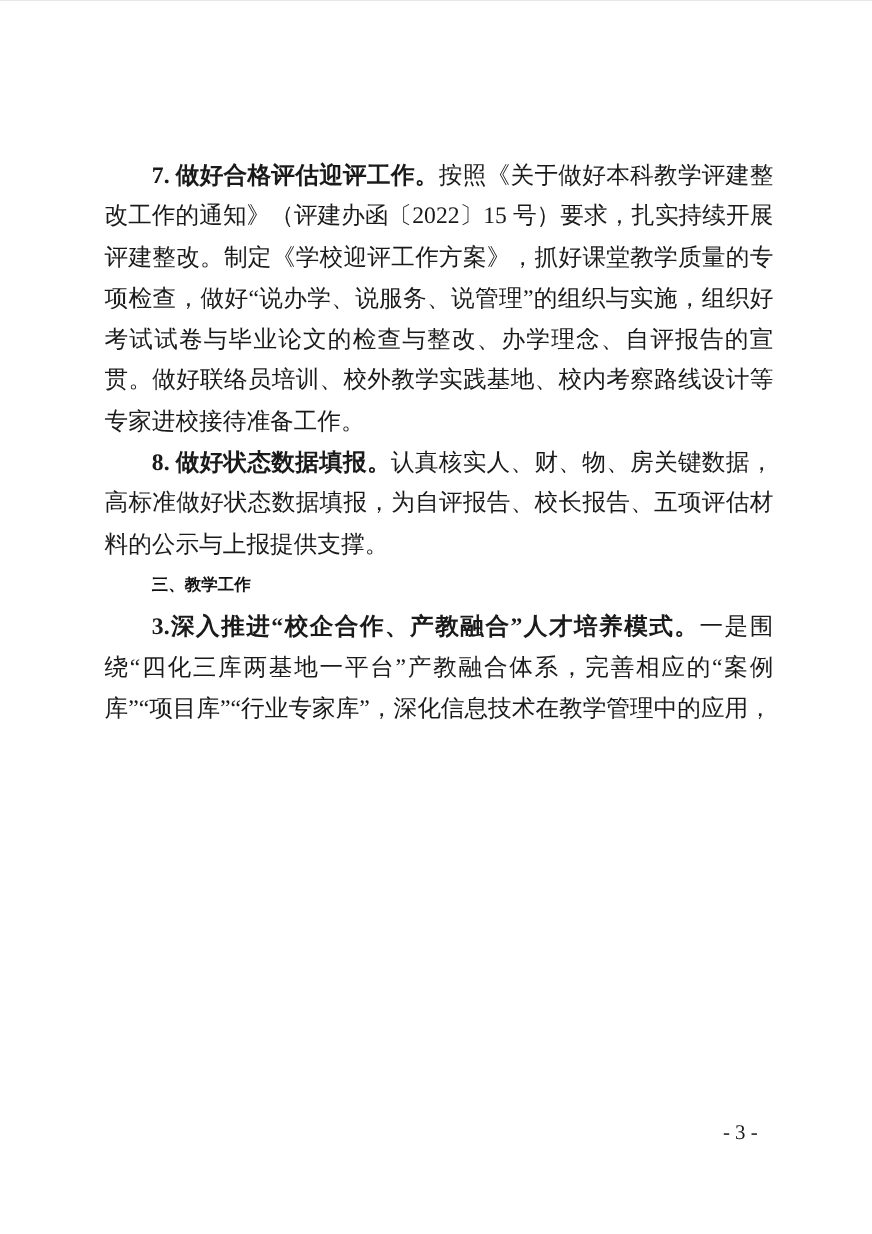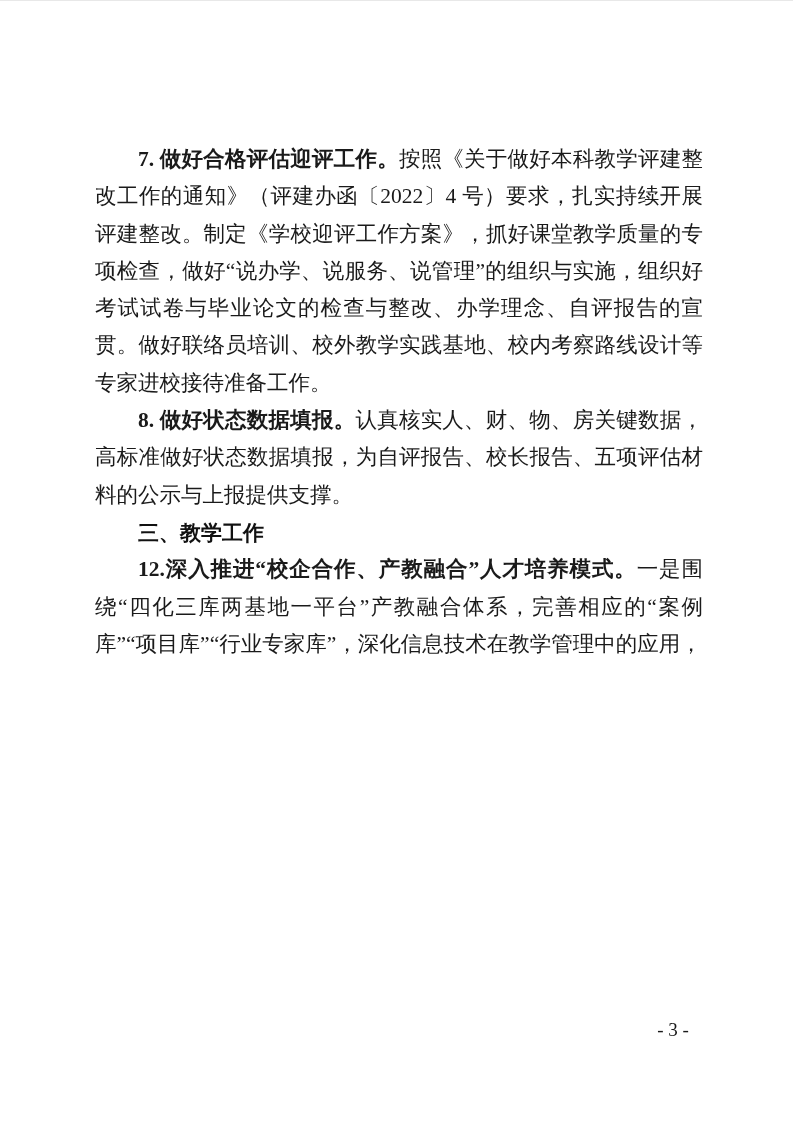--- a/index.html
+++ b/index.html
@@ -28,23 +28,23 @@
     line-height: 37.3px;
     color: #1a1a1a;
     text-align: justify;
     text-indent: 43px;
   }
   .body-para .lead {
     font-weight: 700;
   }
   .section-heading {
     margin: 0;
-    font-family: Liberation Sans, sans-serif;
+    font-family: Liberation Mono, monospace;
     font-weight: 700;
-    font-size: 21px;
+    font-size: 15px;
     line-height: 37.3px;
     color: #111111;
     text-indent: 43px;
   }
   .page-number {
     position: absolute;
     left: 627px;
     top: 1018px;
     width: 92px;
     text-align: center;
@@ -52,27 +52,27 @@
     font-size: 19px;
     color: #1a1a1a;
   }
 </style>
 </head>
 <body>
 
 <div class="page">
   <div class="content">
 
-    <p class="body-para"><span class="lead">7. 做好合格评估迎评工作。</span><span>按照《关于做好本科教学评建整改工作的通知》（评建办函〔2022〕4 号）要求，扎实持续开展评建整改。制定《学校迎评工作方案》，抓好课堂教学质量的专项检查，做好“说办学、说服务、说管理”的组织与实施，组织好考试试卷与毕业论文的检查与整改、办学理念、自评报告的宣贯。做好联络员培训、校外教学实践基地、校内考察路线设计等专家进校接待准备工作。</span></p>
+    <p class="body-para"><span class="lead">7. 做好合格评估迎评工作。</span><span>按照《关于做好本科教学评建整改工作的通知》（评建办函〔2022〕15 号）要求，扎实持续开展评建整改。制定《学校迎评工作方案》，抓好课堂教学质量的专项检查，做好“说办学、说服务、说管理”的组织与实施，组织好考试试卷与毕业论文的检查与整改、办学理念、自评报告的宣贯。做好联络员培训、校外教学实践基地、校内考察路线设计等专家进校接待准备工作。</span></p>
 
     <p class="body-para"><span class="lead">8. 做好状态数据填报。</span><span>认真核实人、财、物、房关键数据，高标准做好状态数据填报，为自评报告、校长报告、五项评估材料的公示与上报提供支撑。</span></p>
 
 
 
 
     <p class="section-heading">三、教学工作</p>
 
-    <p class="body-para"><span class="lead">12.深入推进“校企合作、产教融合”人才培养模式。</span><span>一是围绕“四化三库两基地一平台”产教融合体系，完善相应的“案例库”“项目库”“行业专家库”，深化信息技术在教学管理中的应用，</span></p>
+    <p class="body-para"><span class="lead">3.深入推进“校企合作、产教融合”人才培养模式。</span><span>一是围绕“四化三库两基地一平台”产教融合体系，完善相应的“案例库”“项目库”“行业专家库”，深化信息技术在教学管理中的应用，</span></p>
 
   </div>
 
   <div class="page-number">- 3 -</div>
 </div>
 
 </body></html>

